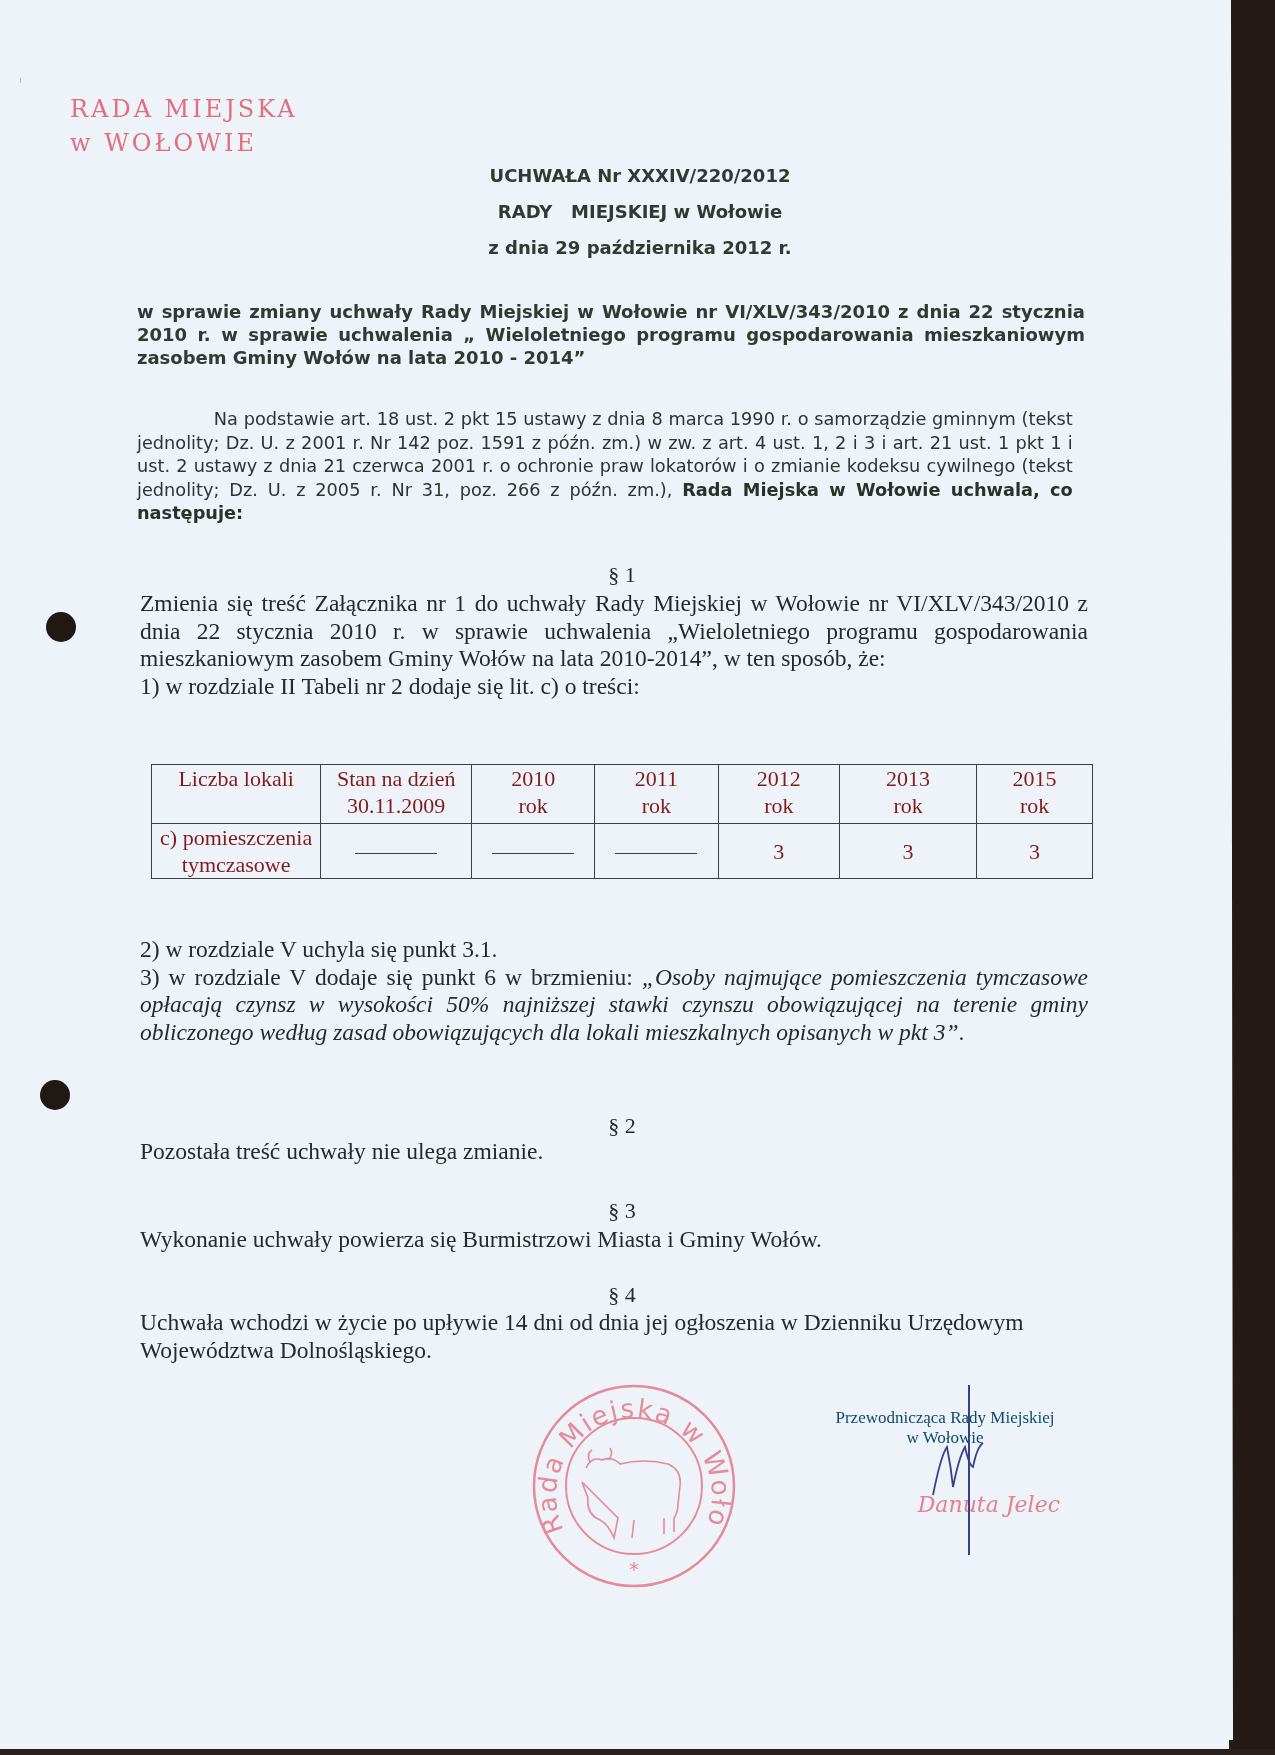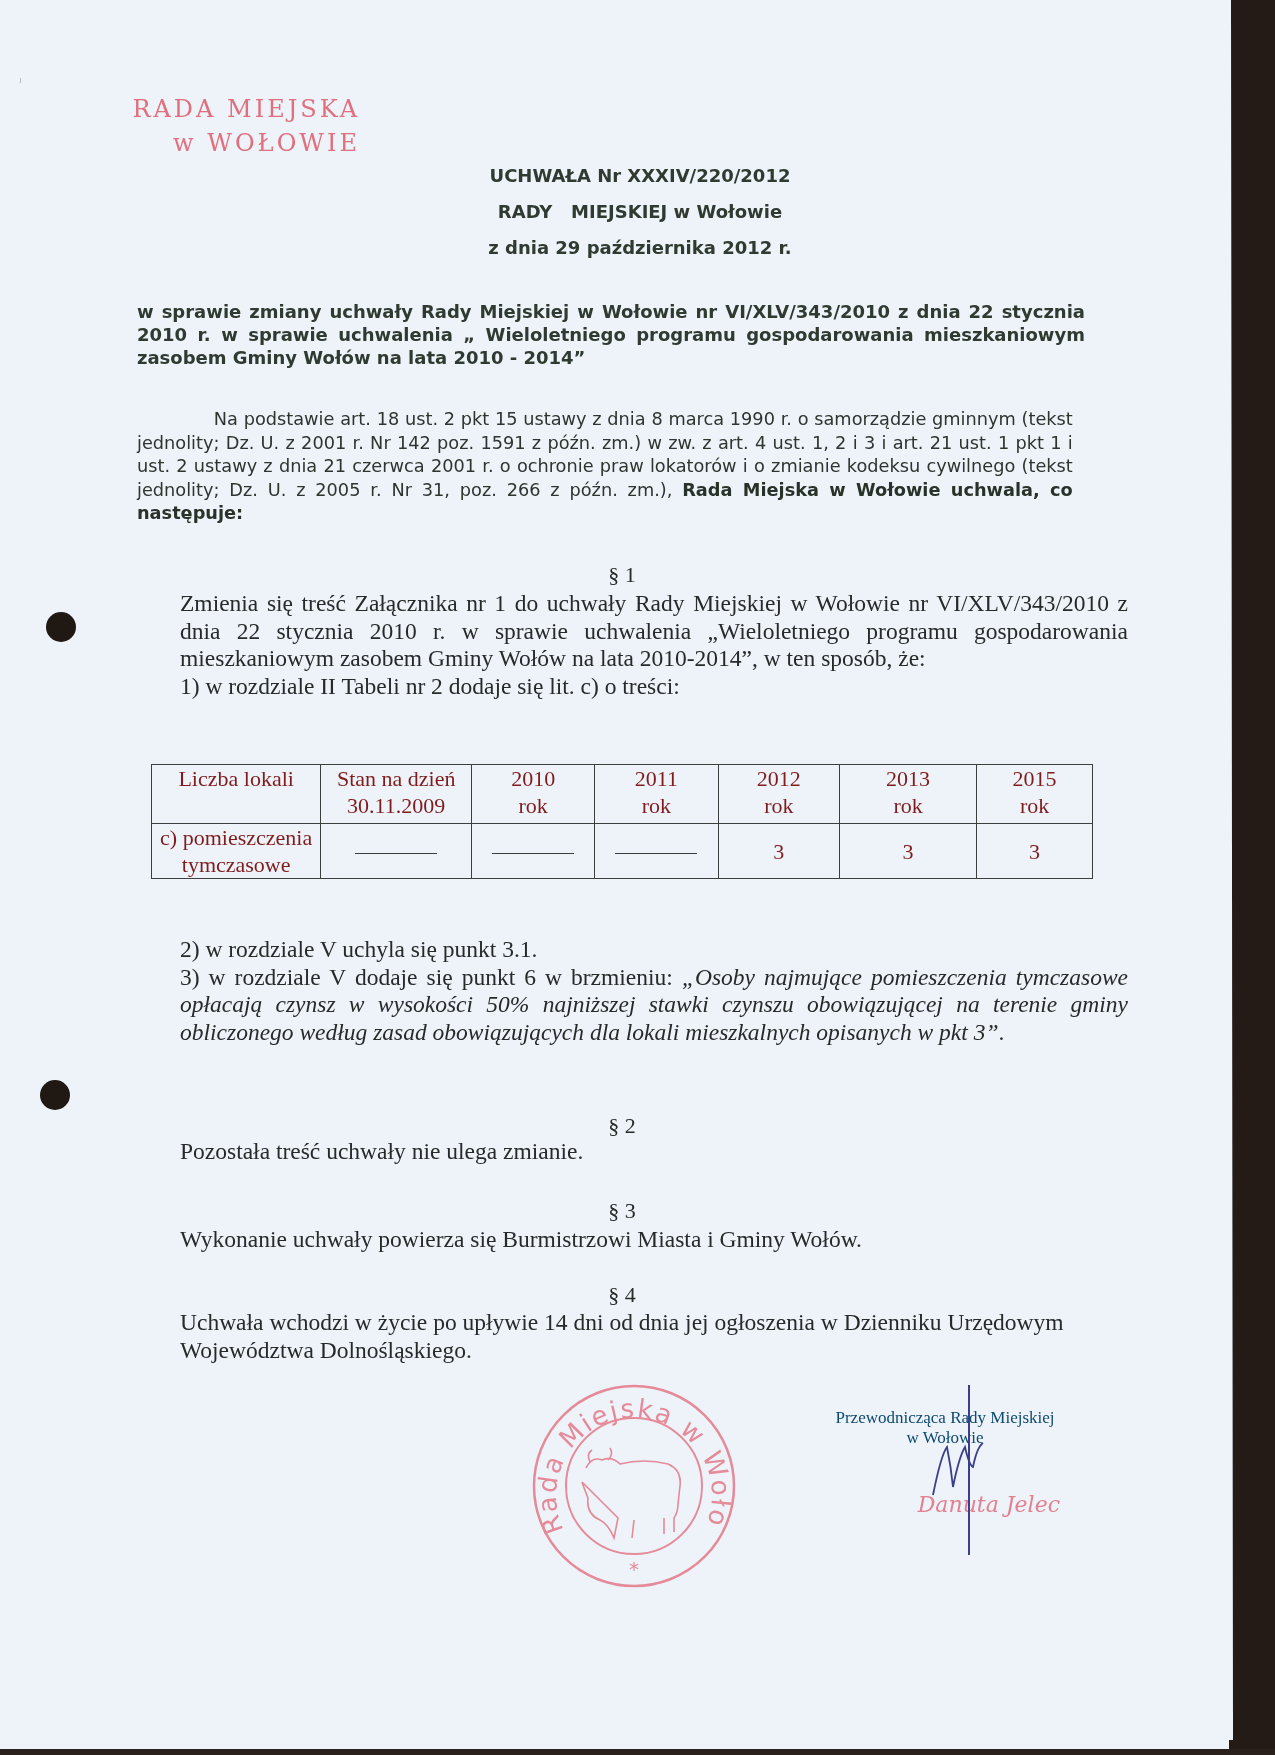--- a/index.html
+++ b/index.html
@@ -19,21 +19,21 @@
     .bottom-edge {
       position: absolute; left: 0; bottom: 0; width: 1275px; height: 6px;
       background: #2a201c;
     }
     .punch-hole {
       position: absolute; width: 30px; height: 30px; border-radius: 50%;
       background: #1f1813;
     }
     .stamp-header {
       position: absolute; left: 70px; top: 92px; width: 290px;
-      color: #e0707e; text-align: right;
+      color: #e0707e; text-align: left;
       font-family: "DejaVu Serif", serif; font-size: 24px; letter-spacing: 3px;
       line-height: 34px;
     }
     .sans-bold {
       font-family: "DejaVu Sans", sans-serif; font-weight: bold; color: #2f3a30;
     }
     .title-block {
       position: absolute; left: 320px; top: 158px; width: 640px; text-align: center;
       font-size: 18px; line-height: 36px;
     }
@@ -42,21 +42,21 @@
       font-size: 18px; line-height: 23px; text-align: justify; text-align-last: left;
     }
     .basis {
       position: absolute; left: 137px; top: 407px; width: 950px;
       font-family: "DejaVu Sans", sans-serif; font-size: 18px; line-height: 23.5px;
       color: #2e352f; text-align: justify; text-indent: 78px;
       transform: scaleX(0.985); transform-origin: left top;
     }
     .basis b { color: #283228; }
     .serif {
-      font-family: "Liberation Serif", serif; color: #262b2a; font-size: 23.5px; margin-left: 40px;
+      font-family: "Liberation Serif", serif; color: #262b2a; font-size: 23.5px;
     }
     .para-mark {
       position: absolute; width: 100px; text-align: center;
       font-family: "Liberation Serif", serif; font-size: 22px; color: #262b2a;
     }
     .body-text {
       position: absolute; left: 140px; width: 948px; line-height: 27.5px;
       text-align: justify;
     }
     .body-text .last { text-align-last: left; }

